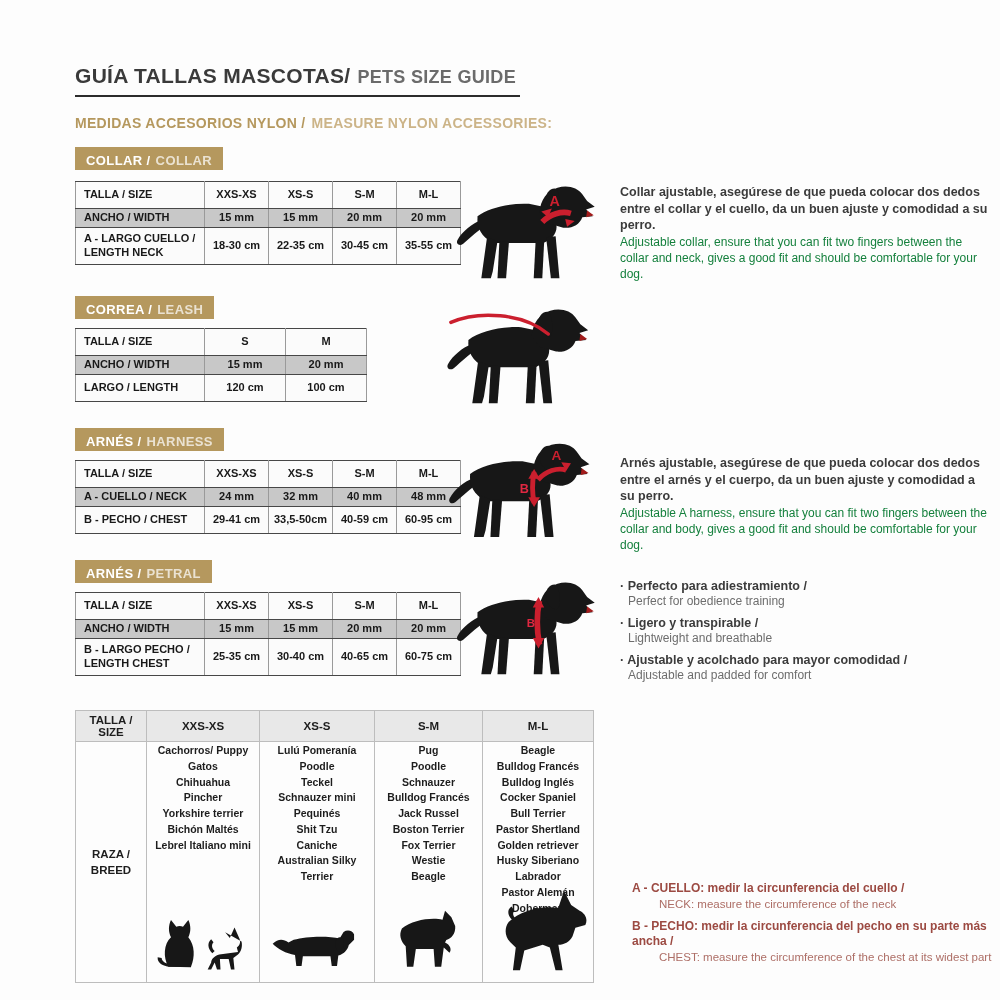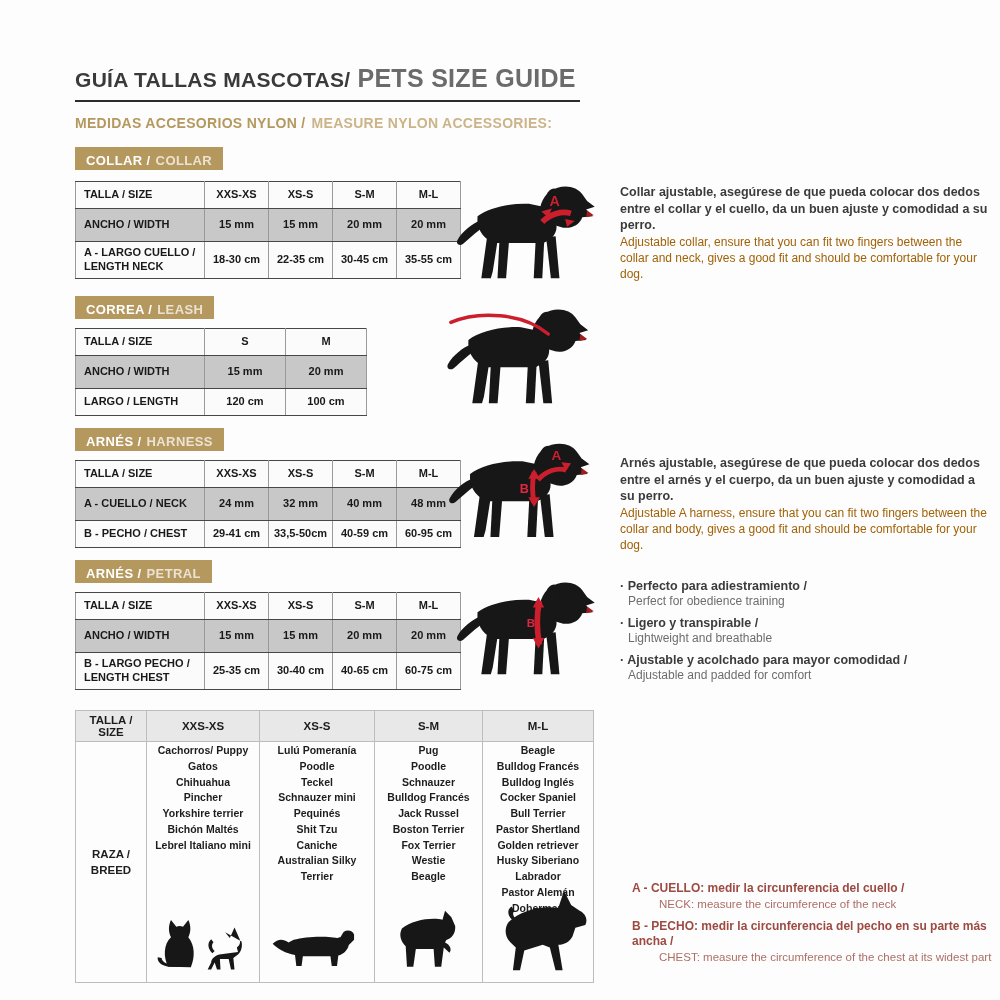--- a/index.html
+++ b/index.html
@@ -2,21 +2,21 @@
 <html><head>
 <meta charset="utf-8">
 <style>
   html,body{margin:0;padding:0;background:#ffffff;}
   .page{position:relative;width:1000px;height:1000px;background:#fdfdfd;overflow:hidden;
         font-family:"Liberation Sans","DejaVu Sans",sans-serif;color:#3a3a3a;}
 
   
   .title{position:absolute;left:75px;top:64px;border-bottom:2px solid #2c2c2c;padding-bottom:7px;padding-right:4px;}
   .title .t-es{font-size:21px;font-weight:700;color:#3a3a3a;letter-spacing:.3px;}
-  .title .t-en{font-size:25px;font-weight:700;color:#6b6b6b;margin-left:7px;letter-spacing:.3px;}
+  .title .t-en{font-size:18px;font-weight:700;color:#6b6b6b;margin-left:7px;letter-spacing:.3px;}
   .subtitle{position:absolute;left:75px;top:114px;}
   .subtitle .s-es{font-size:14px;font-weight:700;color:#b5985e;letter-spacing:.3px;}
   .subtitle .s-en{font-size:14px;font-weight:700;color:#ccb488;margin-left:6px;letter-spacing:.3px;}
 
   
   .badge{position:absolute;left:75px;background:#b5985e;color:#fff;padding:4px 11px 1px 11px;}
   .badge .b-es{font-size:13px;font-weight:700;letter-spacing:.4px;}
   .badge .b-en{font-size:13px;font-weight:700;color:rgba(255,255,255,.72);margin-left:5px;letter-spacing:.4px;}
 
   
@@ -24,28 +24,28 @@
   table.size-table{border-collapse:collapse;table-layout:fixed;}
   .size-table th,.size-table td{
      border-left:1px solid #9a9a9a;border-right:1px solid #9a9a9a;
      border-top:1.5px solid #474747;border-bottom:1.5px solid #474747;
      font-size:11px;font-weight:700;color:#191919;text-align:center;padding:2px 2px;
      white-space:pre-line;line-height:1.25;}
   .size-table .lbl{text-align:left;padding-left:8px;width:118px;}
   .size-table.t4 td:not(.lbl),.size-table.t4 th:not(.lbl){width:59px;}
   .size-table.t2 td:not(.lbl),.size-table.t2 th:not(.lbl){width:76px;}
   .size-table tr.head{height:27px;background:#fbfbfb;}
-  .size-table tr.shade{height:33px;background:#c8c8c8;}
+  .size-table tr.shade{height:19px;background:#c8c8c8;}
   .size-table tr.plain{height:27px;background:#fbfbfb;}
   .size-table tr.tall{height:37px;}
 
   
   .desc{position:absolute;left:620px;width:372px;}
   .desc-es{font-size:12.5px;font-weight:700;color:#3b3b3b;line-height:1.33;}
-  .desc-en{font-size:12px;color:#a16207;line-height:1.33;margin-top:1px;}
+  .desc-en{font-size:12px;color:#15803d;line-height:1.33;margin-top:1px;}
   .bullets .bullet{margin-bottom:5px;}
   .bullet-es{font-size:12.5px;font-weight:700;color:#3b3b3b;line-height:1.3;}
   .bullet-es::before{content:"· ";}
   .bullet-en{font-size:12px;color:#6d6d6d;line-height:1.3;padding-left:8px;}
 
   
   .dogfig{position:absolute;}
   .dogfig svg{display:block;}
 
   

